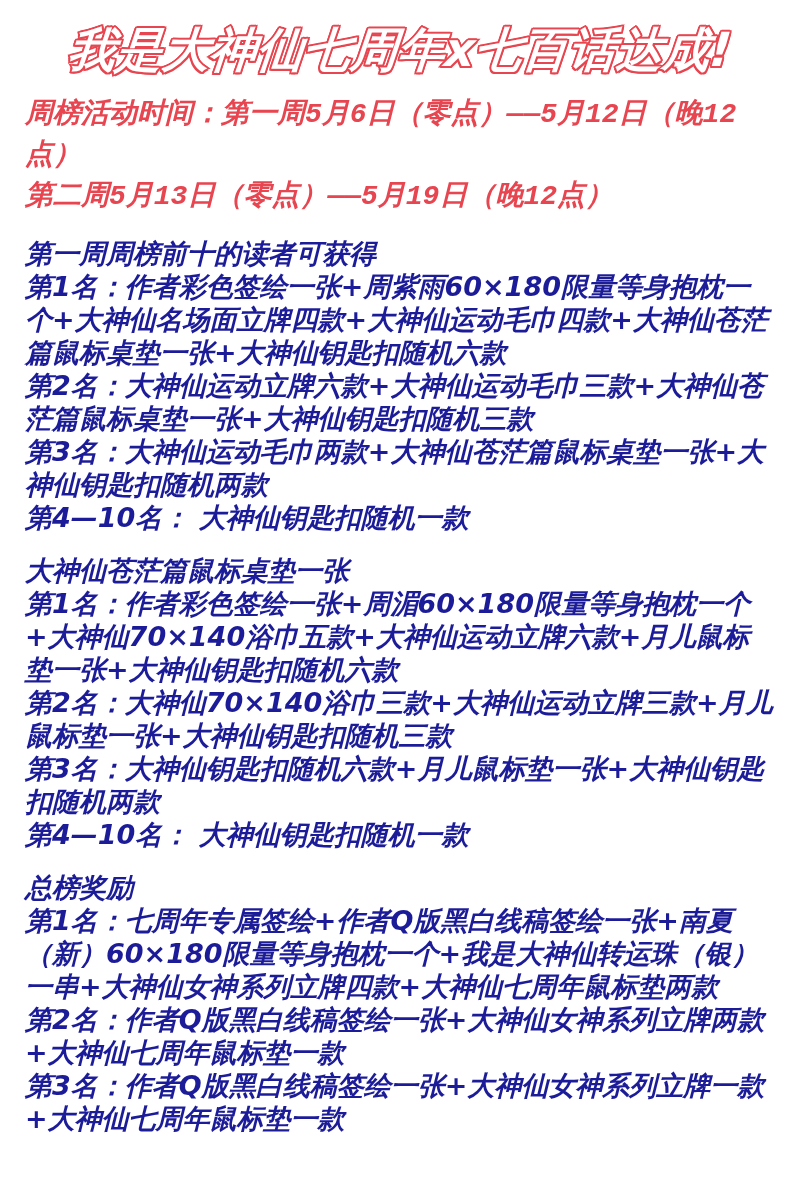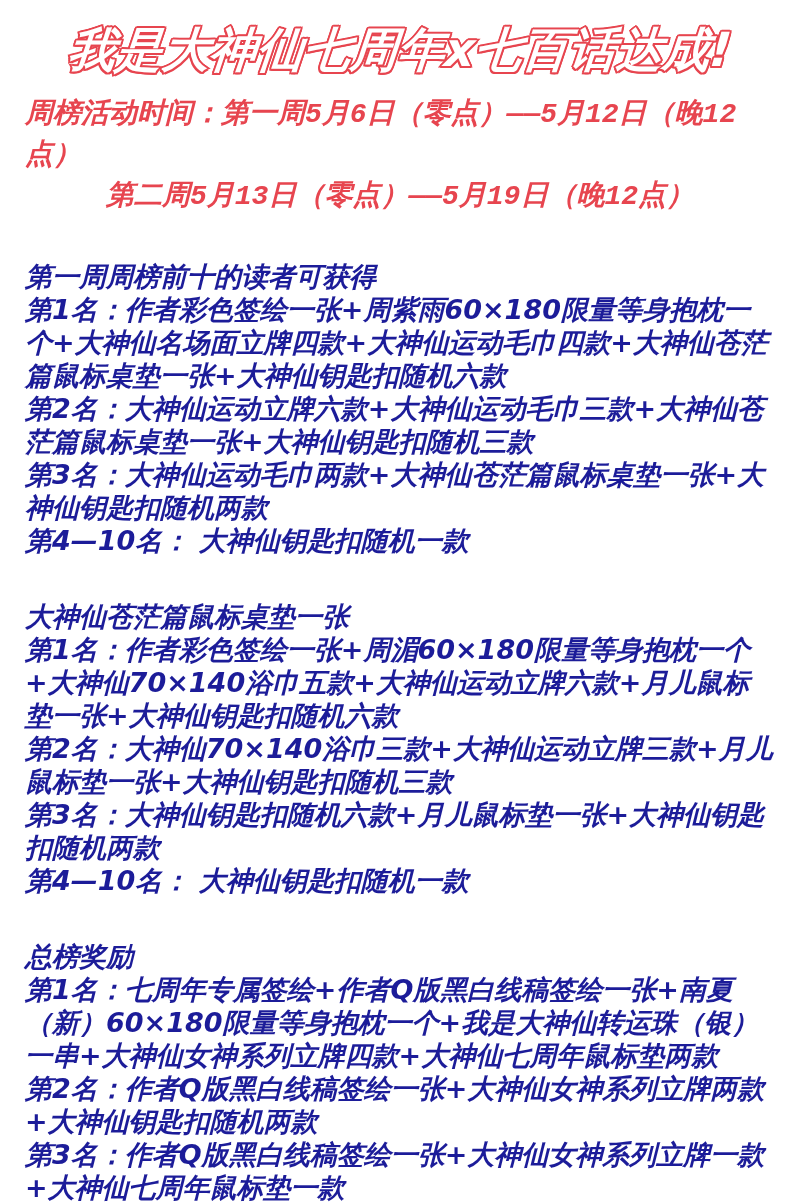--- a/index.html
+++ b/index.html
@@ -37,23 +37,23 @@
     white-space: nowrap;
   }
   .times {
     color: #e7454f;
     font-size: 28px;
     line-height: 41px;
     font-weight: bold;
     font-style: italic;
   }
   .times p { margin: 0; font-family: Liberation Mono, monospace; }
-  .times .align-right { text-align: center; }
+  .times .align-right { text-align: left; }
   .prize-section {
-    margin-top: 43px;
+    margin-top: 20px;
     color: #1c1c99;
     font-size: 27px;
     line-height: 33px;
     font-weight: bold;
     font-style: italic;
   }
   .prize-section p { margin: 0; }
 </style>
 </head>
 <body>
@@ -79,18 +79,18 @@
     <p>大神仙苍茫篇鼠标桌垫一张</p>
     <p>第1名：作者彩色签绘一张+周湄60×180限量等身抱枕一个+大神仙70×140浴巾五款+大神仙运动立牌六款+月儿鼠标垫一张+大神仙钥匙扣随机六款</p>
     <p>第2名：大神仙70×140浴巾三款+大神仙运动立牌三款+月儿鼠标垫一张+大神仙钥匙扣随机三款</p>
     <p>第3名：大神仙钥匙扣随机六款+月儿鼠标垫一张+大神仙钥匙扣随机两款</p>
     <p>第4—10名： 大神仙钥匙扣随机一款</p>
   </section>
 
   <section class="prize-section">
     <p>总榜奖励</p>
     <p>第1名：七周年专属签绘+作者Q版黑白线稿签绘一张+南夏（新）60×180限量等身抱枕一个+我是大神仙转运珠（银）一串+大神仙女神系列立牌四款+大神仙七周年鼠标垫两款</p>
-    <p>第2名：作者Q版黑白线稿签绘一张+大神仙女神系列立牌两款+大神仙钥匙扣随机两款</p>
+    <p>第2名：作者Q版黑白线稿签绘一张+大神仙女神系列立牌两款+大神仙七周年鼠标垫一款</p>
     <p>第3名：作者Q版黑白线稿签绘一张+大神仙女神系列立牌一款+大神仙七周年鼠标垫一款</p>
 
   </section>
 
 </div>
 
 </body></html>

